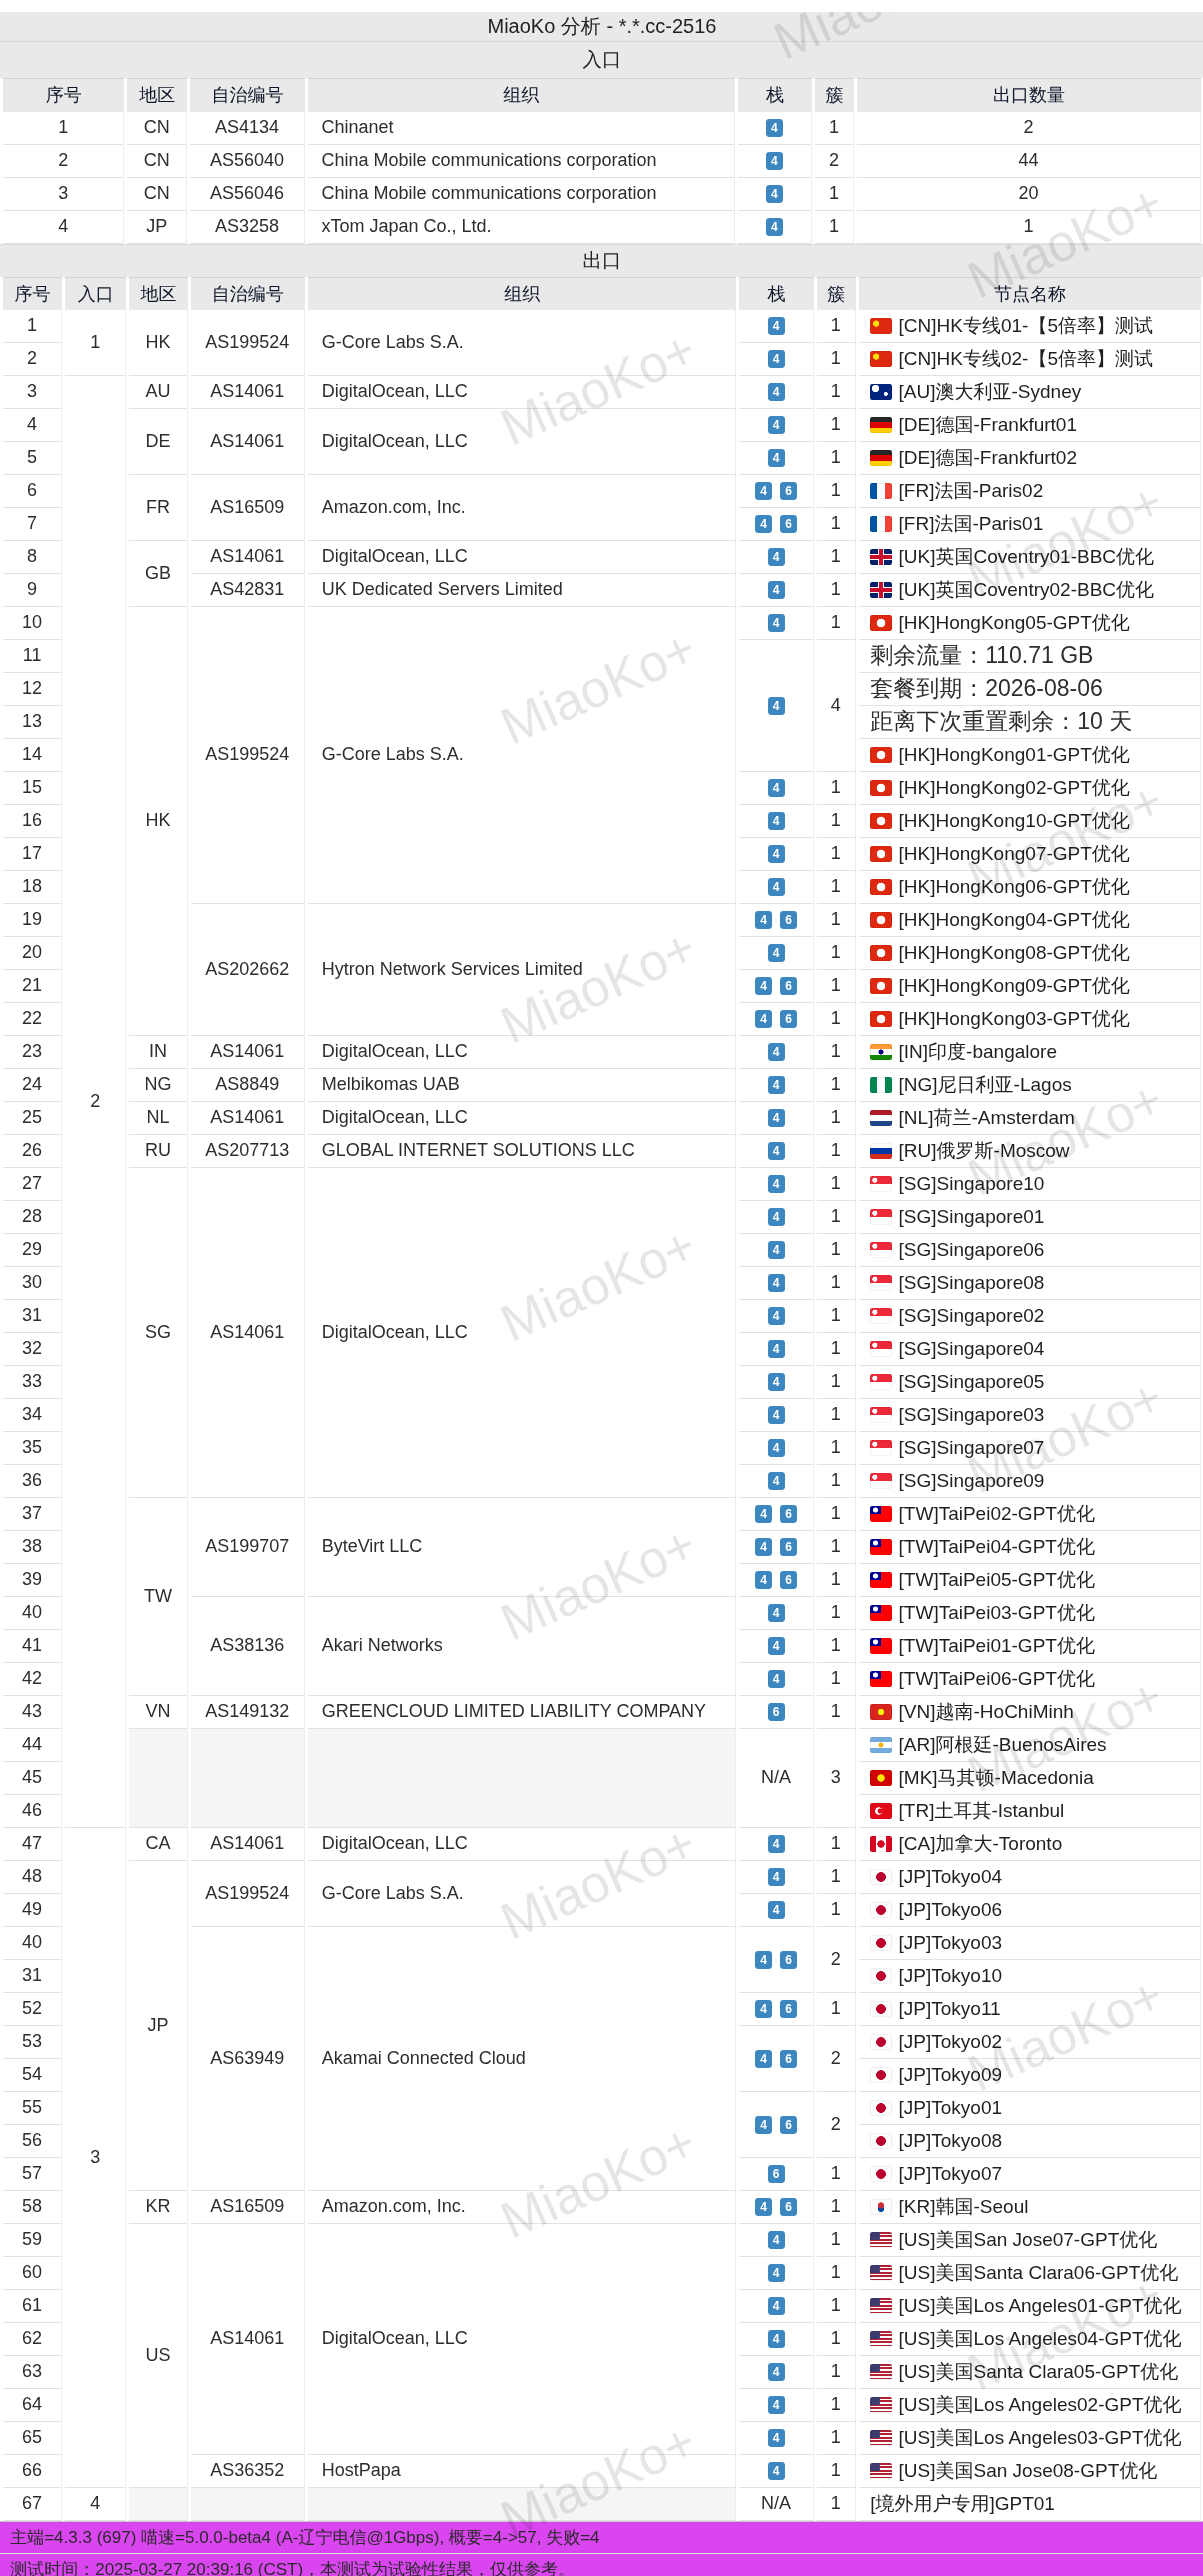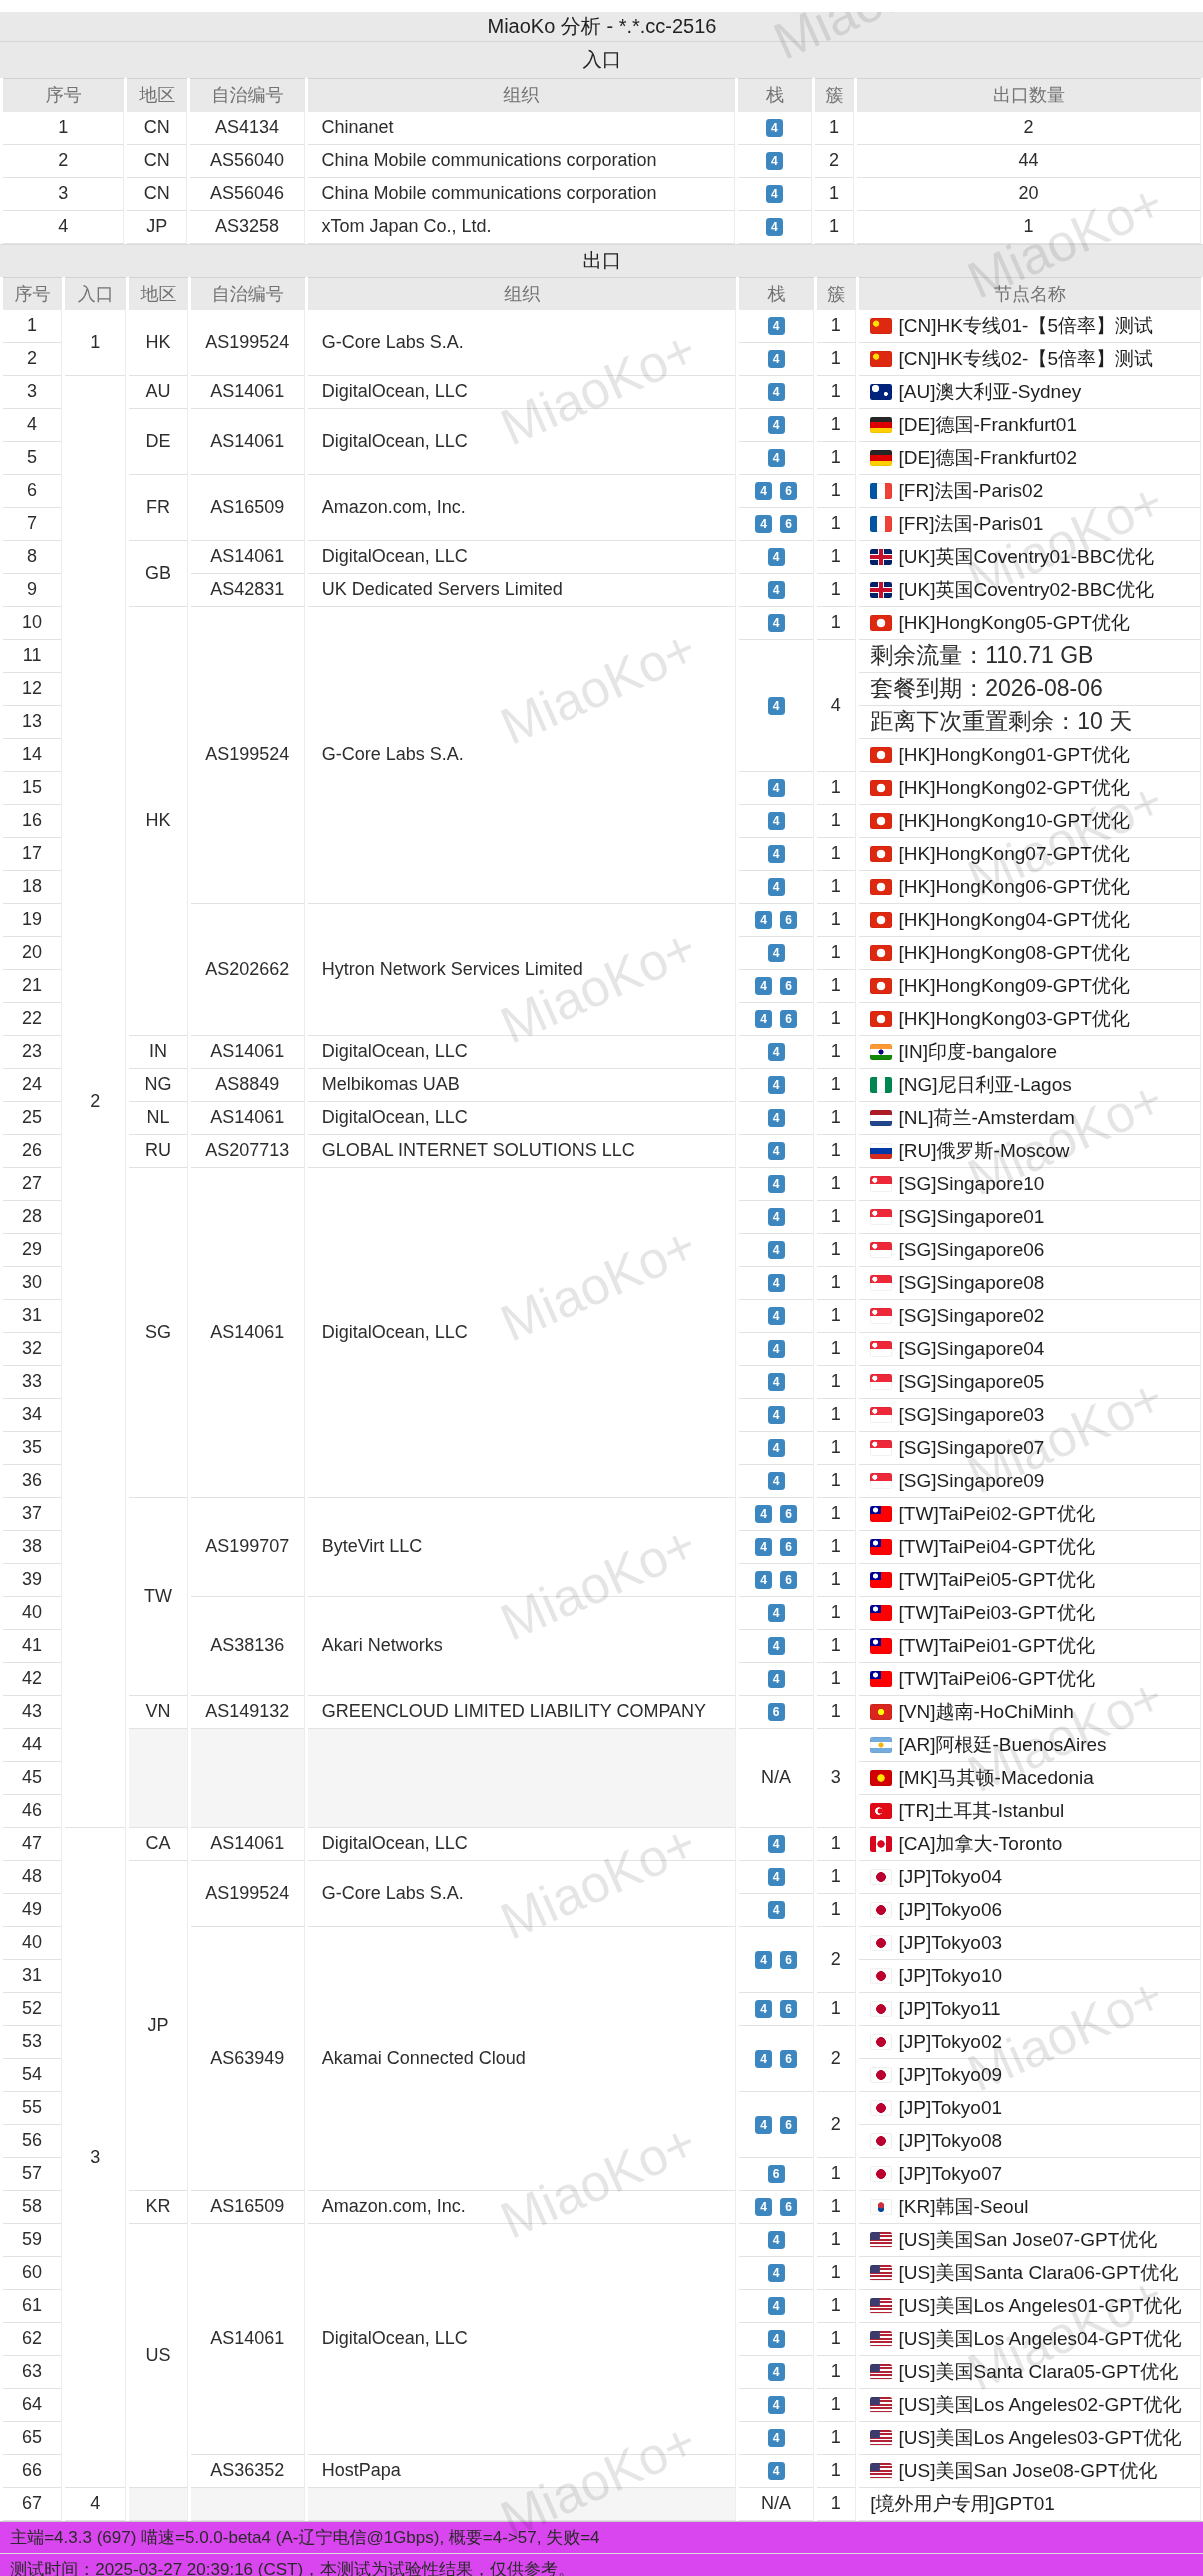--- a/index.html
+++ b/index.html
@@ -9,21 +9,21 @@
   .title-bar{height:28.5px;background:#e9e9e9;border-bottom:1.1px solid #d6d6d6;
     display:flex;align-items:center;justify-content:center;font-size:20px;color:#222;}
   .banner{background:#e9e9e9;display:flex;align-items:center;justify-content:center;
     font-size:19.4px;color:#222;}
   .banner.entry{height:36px;}
   .banner.exit{height:32px;border-top:1.1px solid #dcdcdc;}
 
   table{border-collapse:separate;border-spacing:3.4px 0;table-layout:fixed;width:1204px;}
   td,th{box-sizing:border-box;height:33px;padding:0;margin:0;text-align:center;
     vertical-align:middle;font-size:18px;overflow:hidden;white-space:nowrap;}
-  th{background:#e9e9e9;border-top:1.1px solid #d2d2d2;font-weight:400;color:#737373;height:34px;}
+  th{background:#e9e9e9;border-top:1.1px solid #d2d2d2;font-weight:400;color:#0f172a;height:34px;}
   #exit-table th{height:33px;}
   td{border-right:1.1px solid #ededed;border-bottom:1.1px solid #e2e2e2;background:#fff;}
   td.c-org,td.c-node{text-align:left;padding-left:13.7px;}
   td.c-node{padding-left:11.4px;font-size:19px;color:#1f1f1f;}
   td.c-node.info{font-size:23px;color:#2d2d2d;}
   td.shade{background:#f5f5f6;}
 
   .badge{display:inline-block;width:17px;height:18px;line-height:18px;border-radius:3.4px;
     background:#3d87c0;color:#fff;font-size:12px;font-weight:700;text-align:center;
     vertical-align:middle;margin:0 4px;}

